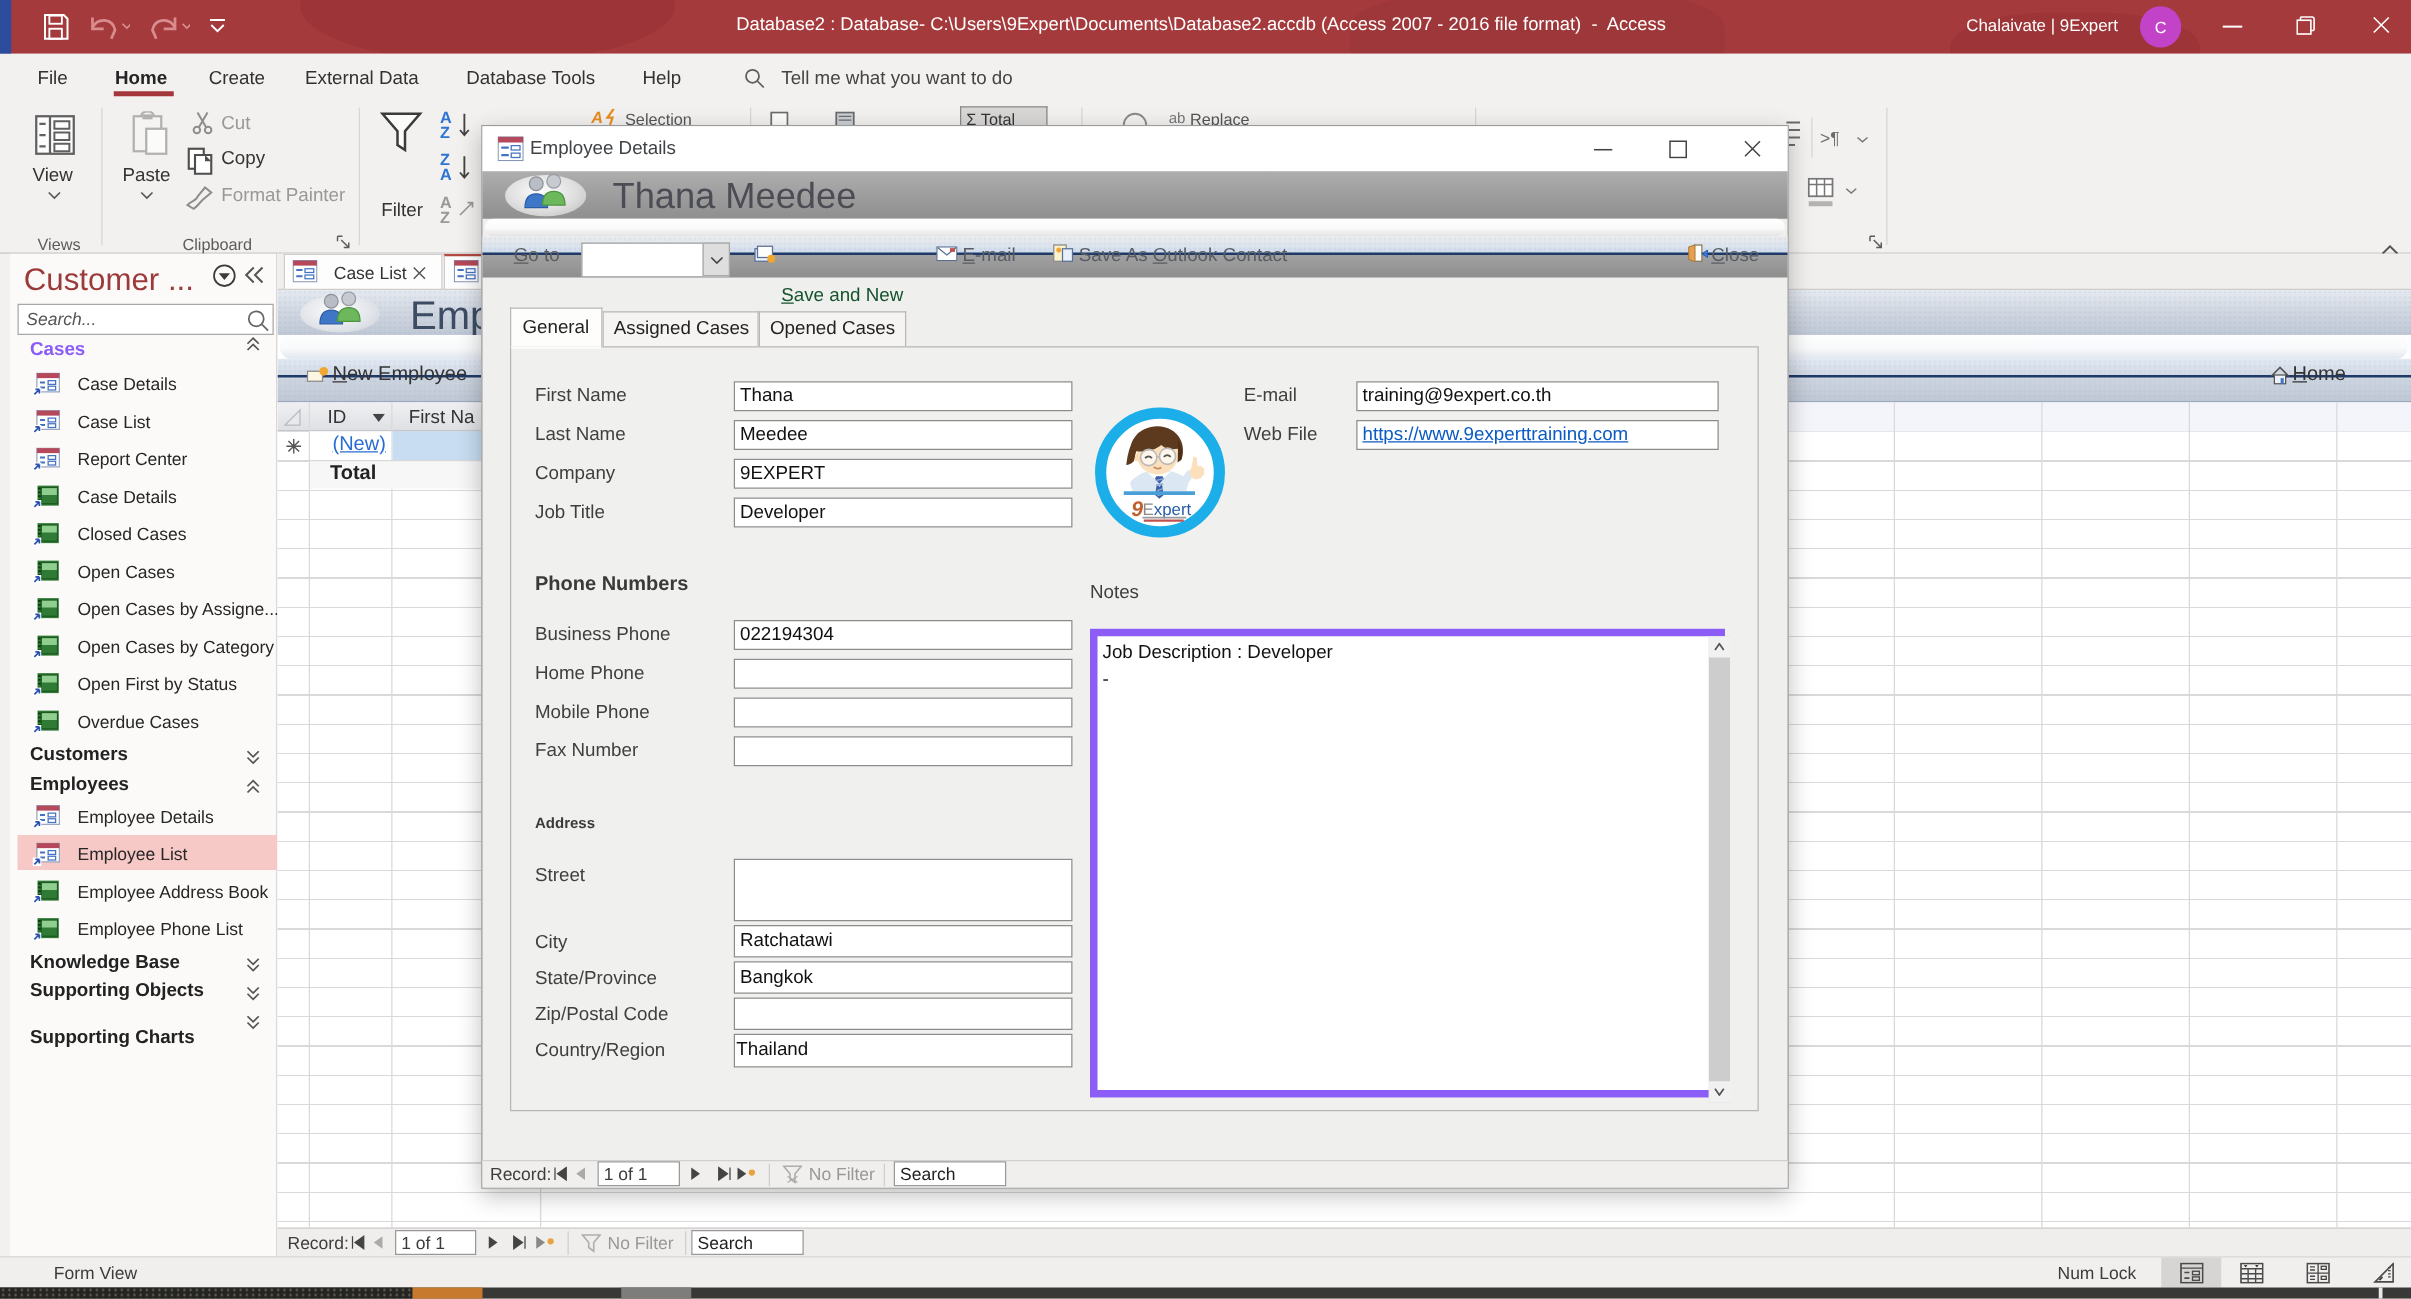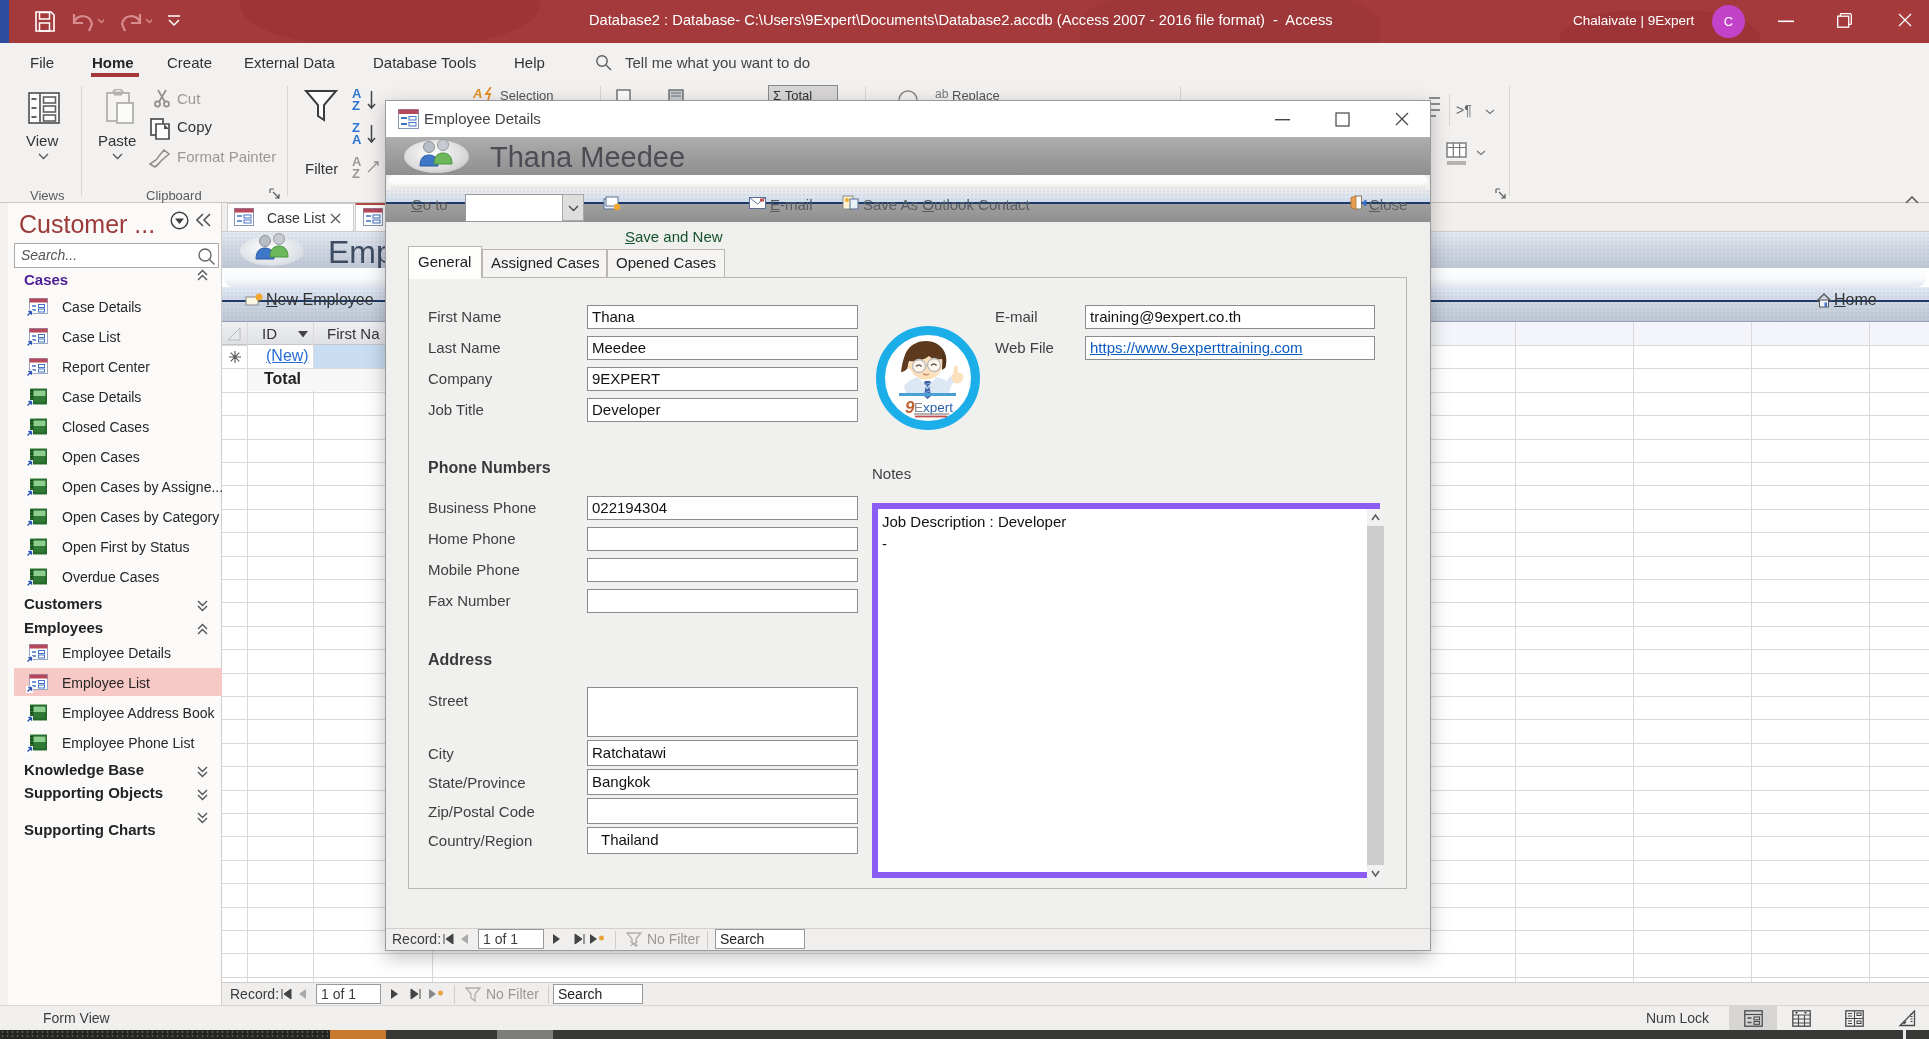--- a/index.html
+++ b/index.html
@@ -197,21 +197,21 @@
     <path d="M7 1 L1 7 L7 13 M14 1 L8 7 L14 13" fill="none" stroke="#555" stroke-width="1.6"></path>
   </svg>
   <div class="abs" style="left:6px;top:40px;width:205px;height:25px;background:#fff;border:1px solid #aaa8a6;">
     <div class="abs" style="left:6px;top:3px;font-size:14px;font-style:italic;color:#555;">Search...</div>
     <svg class="abs" style="left:182px;top:3px;" width="19" height="19" viewBox="0 0 19 19">
       <circle cx="8" cy="8" r="6" fill="none" stroke="#666" stroke-width="1.4"></circle>
       <path d="M12.5 12.5 L17.5 17.5" stroke="#666" stroke-width="1.4"></path>
     </svg>
   </div>
   <div class="abs" style="left:6px;top:465px;width:210px;height:28px;background:#f6c8c6;"></div>
-  <div class="abs" style="left:16px;top:68px;font-size:15px;font-weight:bold;color:#4c1d95;text-align:right;">Cases</div>
+  <div class="abs" style="left:16px;top:68px;font-size:15px;font-weight:bold;color:#8b5cf6;text-align:right;">Cases</div>
   <svg class="abs" style="left:188px;top:66px;" width="13" height="13" viewBox="0 0 13 13">
       <path d="M2 6 L6.5 1.5 L11 6 M2 11 L6.5 6.5 L11 11" fill="none" stroke="#555" stroke-width="1.4"></path>
     </svg>
   <svg class="abs" style="left:18px;top:95px;" width="22" height="19" viewBox="0 0 22 19">
 <rect x="3.5" y="0.5" width="18" height="15" fill="#fff" stroke="#9aa7c0"></rect>
 <rect x="3.5" y="0.5" width="18" height="4" fill="#b5485a"></rect>
 <path d="M6 8 h4 M6 12 h4" stroke="#4472c4" stroke-width="1.5"></path>
 <rect x="12.5" y="6.5" width="6" height="3" fill="none" stroke="#4472c4"></rect>
 <rect x="12.5" y="11" width="6" height="3" fill="none" stroke="#4472c4"></rect>
 <rect x="0" y="12" width="7" height="7" fill="#fff"></rect>
@@ -670,31 +670,31 @@
       <svg class="abs" style="left:4px;top:5px;" width="9" height="7" viewBox="0 0 9 7">
           <path d="M1 6 L4.5 1 L8 6" fill="none" stroke="#555" stroke-width="1.4"></path>
         </svg>
       <div class="abs" style="left:0;top:356px;width:17px;height:17px;background:#f1f1f1;"></div>
       <svg class="abs" style="left:4px;top:361px;" width="9" height="7" viewBox="0 0 9 7">
           <path d="M1 1 L4.5 6 L8 1" fill="none" stroke="#555" stroke-width="1.4"></path>
         </svg>
     </div>
   </div>
 
-  <div class="abs" style="left:42px;top:550px;font-size:16px;font-weight:bold;color:#3a3a3a;">Address</div>
+  <div class="abs" style="left:42px;top:550px;font-size:12px;font-weight:bold;color:#3a3a3a;">Address</div>
   <div class="abs" style="left:42px;top:591px;font-size:15px;color:#3f3f3f;">Street</div>
   <div class="abs" style="left:201px;top:586px;width:271px;height:50px;background:#fff;border:1px solid #8c8c8c;"></div>
   <div class="abs" style="left:42px;top:644px;font-size:15px;color:#3f3f3f;">City</div>
   <div class="abs" style="left:201px;top:639px;width:271px;height:26px;background:#fff;border:1px solid #8c8c8c;font-size:15px;color:#111;padding:3px 4px;">Ratchatawi</div>
   <div class="abs" style="left:42px;top:673px;font-size:15px;color:#3f3f3f;">State/Province</div>
   <div class="abs" style="left:201px;top:668px;width:271px;height:26px;background:#fff;border:1px solid #8c8c8c;font-size:15px;color:#111;padding:3px 4px;">Bangkok</div>
   <div class="abs" style="left:42px;top:702px;font-size:15px;color:#3f3f3f;">Zip/Postal Code</div>
   <div class="abs" style="left:201px;top:697px;width:271px;height:26px;background:#fff;border:1px solid #8c8c8c;"></div>
   <div class="abs" style="left:42px;top:731px;font-size:15px;color:#3f3f3f;">Country/Region</div>
-  <div class="abs" style="left:201px;top:726px;width:271px;height:27px;background:#fff;border:1px solid #8c8c8c;font-size:15px;color:#111;padding:3px 13px;">Thailand</div>
+  <div class="abs" style="left:201px;top:726px;width:271px;height:27px;background:#fff;border:1px solid #8c8c8c;font-size:15px;color:#111;padding:3px 1px;">Thailand</div>
 
   <div class="abs" style="left:0;top:827px;width:1044px;height:22px;background:#f0efed;border-top:1px solid #d2d0ce;font-size:14px;color:#3c3c3c;">
     <div class="abs" style="left:6px;top:2px;">Record:</div>
     <svg class="abs" style="left:56px;top:4px;" width="12" height="12" viewBox="0 0 12 12">
         <path d="M2 1 V11 M11 1 L4 6 L11 11 Z" fill="#444" stroke="#444"></path>
       </svg>
     <svg class="abs" style="left:74px;top:4px;" width="9" height="12" viewBox="0 0 9 12">
         <path d="M8 1 L1 6 L8 11 Z" fill="#aaa"></path>
       </svg>
     <div class="abs" style="left:92px;top:0;width:66px;height:20px;background:#fff;border:1px solid #999;padding:1px 4px;">1 of 1</div>

